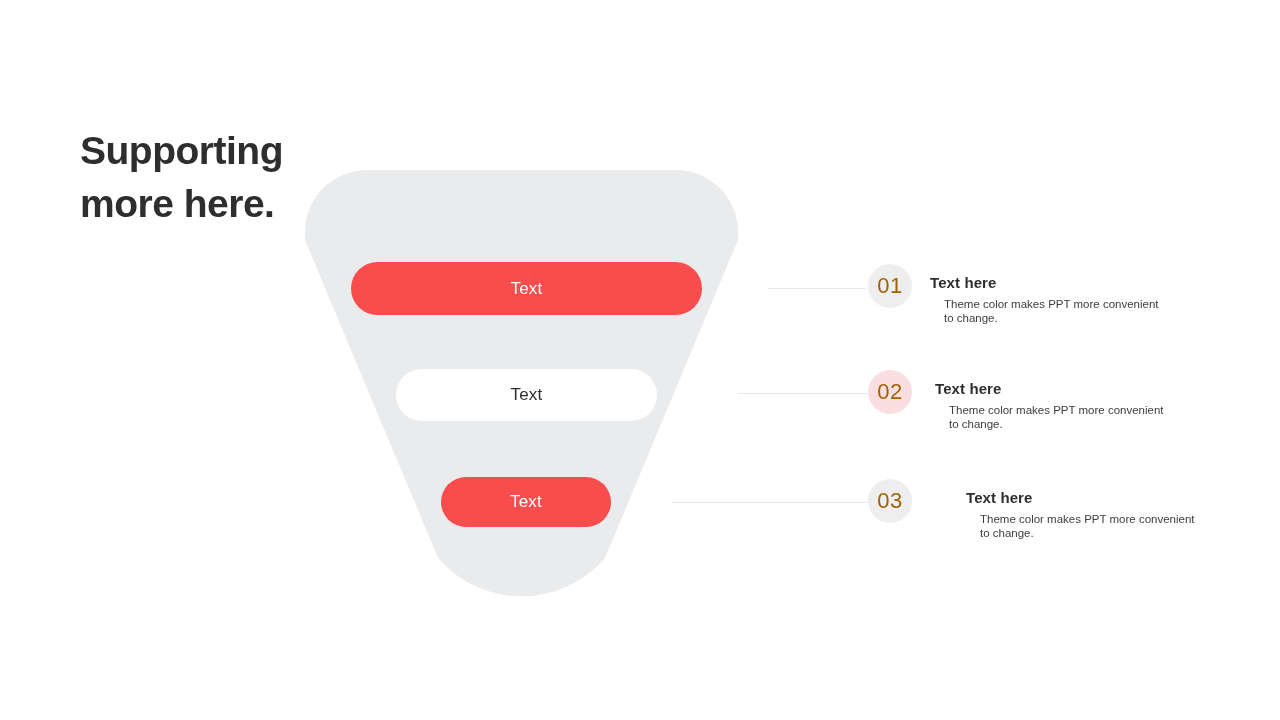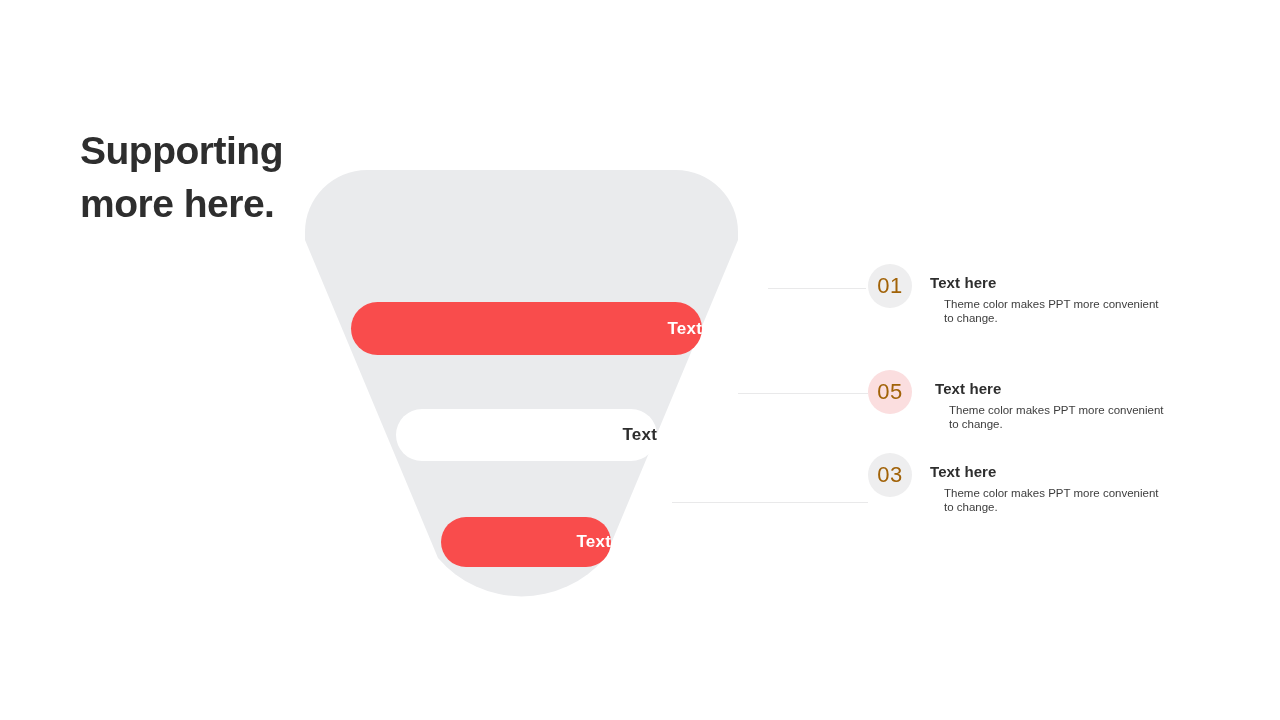--- a/index.html
+++ b/index.html
@@ -51,25 +51,24 @@
     display: block;
     width: 470px;
     height: 480px;
   }
 
   
   .stage-pill {
     position: absolute;
     display: flex;
     align-items: center;
-    justify-content: flex-end;
+    justify-content: center;
     border-radius: 999px;
-    font-weight: bold;
+    font-weight: normal;
     box-sizing: border-box;
-    margin-top: 40px;
   }
   .stage-pill .pill-label {
     font-size: 17px;
     letter-spacing: 0.2px;
   }
 
   #stage-1 {
     left: 351px;
     top: 262px;
     width: 351px;
@@ -107,21 +106,21 @@
   #connector-3 { left: 672px; top: 502px; width: 196px; }
 
   
   .step-row {
     position: absolute;
     display: flex;
     align-items: flex-start;
   }
   #step-1 { left: 868px; top: 264px; }
   #step-2 { left: 868px; top: 370px; }
-  #step-3 { left: 868px; top: 453px; }
+  #step-3 { left: 868px; top: 479px; gap: 36px; }
 
   .step-badge {
     width: 44px;
     height: 44px;
     border-radius: 50%;
     display: flex;
     align-items: center;
     justify-content: center;
     flex: 0 0 auto;
     font-size: 22px;
@@ -195,21 +194,21 @@
   <div class="step-row" id="step-1">
     <div class="step-badge badge-gray">01</div>
     <div class="step-text">
       <div class="step-title">Text here</div>
       <div class="step-desc">Theme  color makes PPT more convenient
 to change.</div>
     </div>
   </div>
 
   <div class="step-row" id="step-2">
-    <div class="step-badge badge-pink">05</div>
+    <div class="step-badge badge-pink">02</div>
     <div class="step-text">
       <div class="step-title">Text here</div>
       <div class="step-desc">Theme  color makes PPT more convenient
 to change.</div>
     </div>
   </div>
 
   <div class="step-row" id="step-3">
     <div class="step-badge badge-gray">03</div>
     <div class="step-text">

